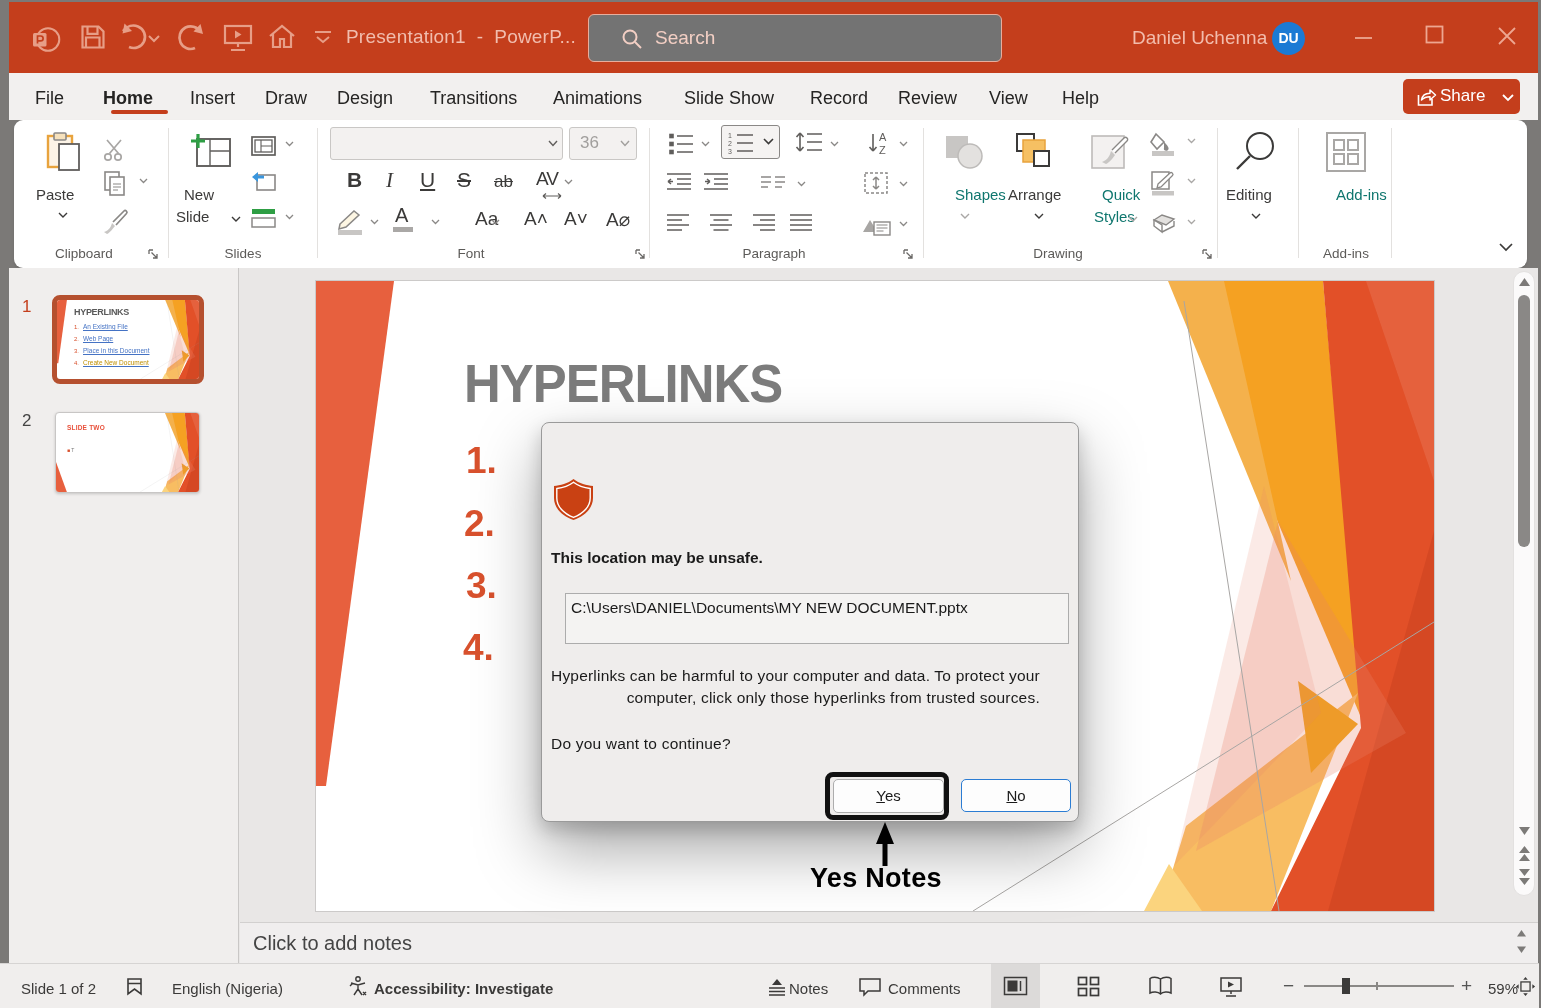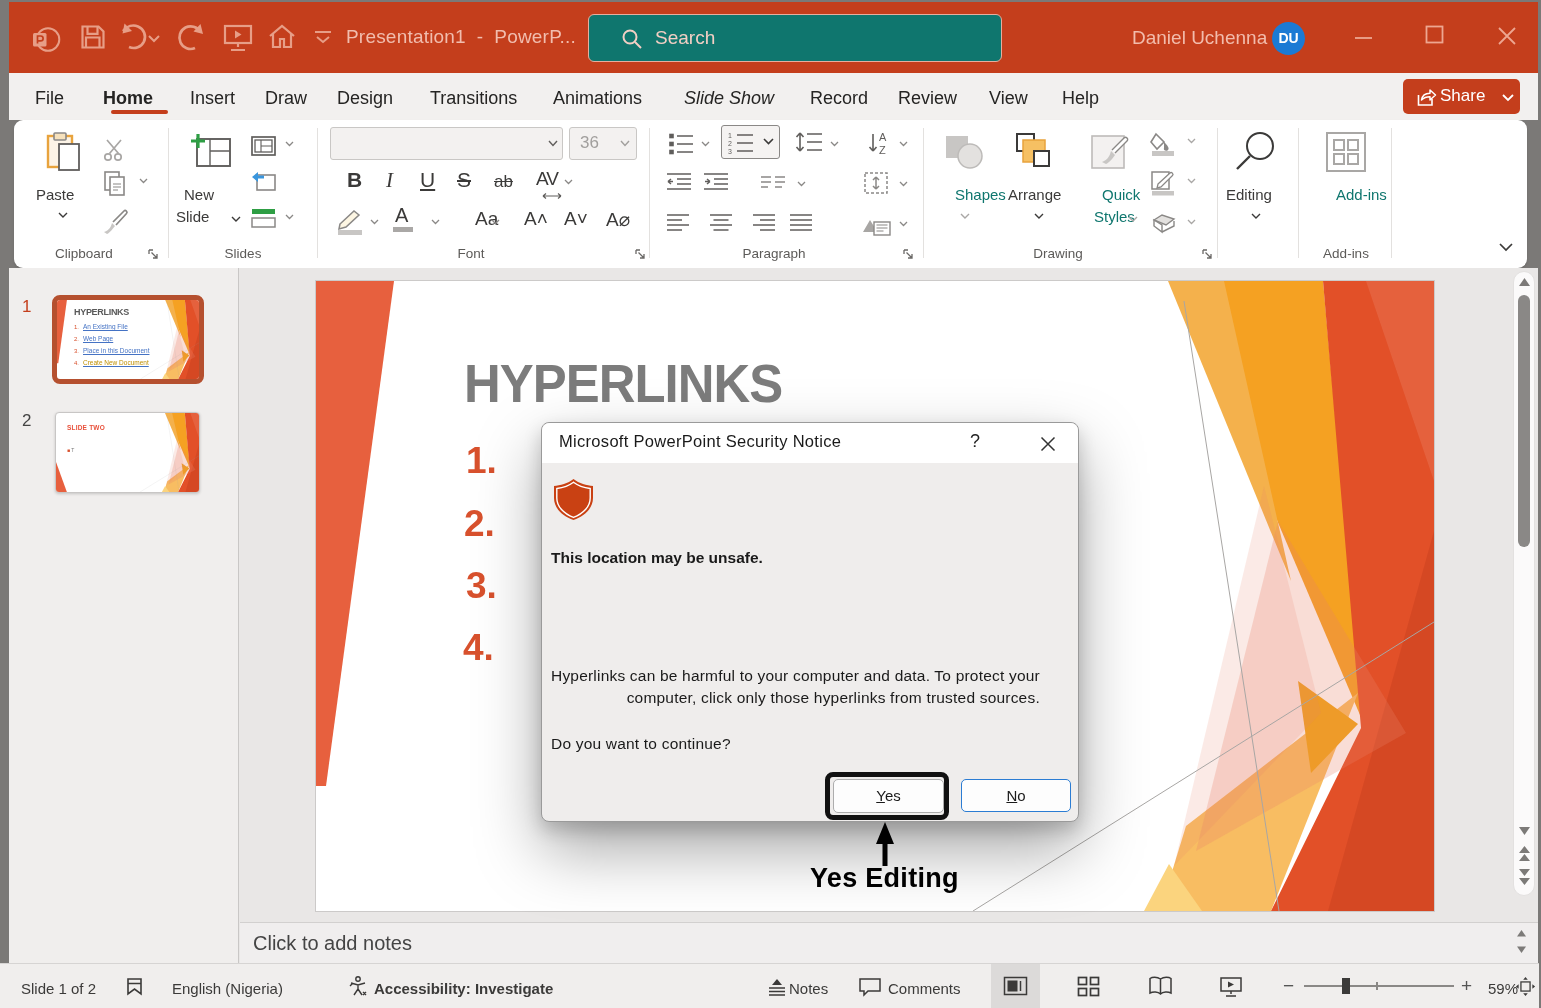--- a/index.html
+++ b/index.html
@@ -4,21 +4,21 @@
 <style>
 * { margin:0; padding:0; box-sizing:border-box; }
 html,body { width:1541px; height:1008px; overflow:hidden; font-family:"Liberation Sans",sans-serif; }
 body { background:#7b7977; position:relative; }
 .abs { position:absolute; }
 
 
 #titlebar { left:9px; top:2px; width:1529px; height:71px; background:#c43e1c; }
 .tbico { position:absolute; top:0; }
 #doctitle { position:absolute; left:337px; top:24px; color:#f1bdae; font-size:19px; letter-spacing:0.2px; }
-#searchbox { position:absolute; left:579px; top:12px; width:414px; height:48px; background:#0f766e; border:1px solid #e7ae9e; border-radius:6px; }
+#searchbox { position:absolute; left:579px; top:12px; width:414px; height:48px; background:#737373; border:1px solid #e7ae9e; border-radius:6px; }
 #searchbox .mag { position:absolute; left:32px; top:13px; }
 #searchbox .stxt { position:absolute; left:66px; top:12px; font-size:19px; color:#f3cfc4; }
 #username { position:absolute; left:1123px; top:25px; color:#f2bcac; font-size:19px; }
 #avatar { position:absolute; left:1263px; top:20px; width:33px; height:33px; border-radius:50%; background:#1b7ad4; color:#fff; font-size:14px; font-weight:bold; text-align:center; line-height:33px; }
 
 
 #menubar { left:9px; top:73px; width:1529px; height:47px; background:#f2f0ef; }
 .mtab { position:absolute; top:15px; font-size:18px; color:#252423; }
 #sharebtn { position:absolute; left:1394px; top:6px; width:117px; height:35px; background:#c43e1c; border-radius:5px; color:#fff; font-size:17px; }
 #sharebtn span { position:absolute; left:37px; top:7px; }
@@ -143,21 +143,21 @@
   </svg>
 </div>
 <div class="abs" id="menubar">
   <span class="mtab" style="left:26px;">File</span>
   <span class="mtab" style="left:94px; font-weight:bold; color:#c43e1c0; color:#252423;">Home</span>
   <span class="mtab" style="left:181px;">Insert</span>
   <span class="mtab" style="left:256px;">Draw</span>
   <span class="mtab" style="left:328px;">Design</span>
   <span class="mtab" style="left:421px;">Transitions</span>
   <span class="mtab" style="left:544px;">Animations</span>
-  <span class="mtab" style="left:675px;font-style:italic;">Slide Show</span>
+  <span class="mtab" style="left:675px;">Slide Show</span>
   <span class="mtab" style="left:801px;">Record</span>
   <span class="mtab" style="left:889px;">Review</span>
   <span class="mtab" style="left:980px;">View</span>
   <span class="mtab" style="left:1053px;">Help</span>
   <div style="position:absolute; left:102px; top:37px; width:57px; height:3.5px; background:#c43e1c; border-radius:2px;"></div>
   <div id="sharebtn">
     <svg style="left:12px; top:7px;" width="22" height="21" viewBox="0 0 22 21">
       <path d="M3.5 9 v10 h13.5 v-6" fill="none" stroke="#fff" stroke-width="1.6"></path>
       <path d="M6.5 14 c0.7-4.5 4-6.8 8.5-6.8 V4 l5.5 5 l-5.5 5 v-3.2 c-3.5 0 -6.5 1.2 -8.5 3.2 z" fill="none" stroke="#fff" stroke-width="1.5" stroke-linejoin="round"></path>
     </svg>
@@ -539,35 +539,31 @@
   <div style="position:absolute; left:1376px; top:18px; width:2px; height:8px; background:#8a8886;"></div>
   <span class="sbitem" style="left:1461px; top:11px; font-size:19px; color:#555;">+</span>
   <span class="sbitem" style="left:1488px;">59%</span>
   <svg class="sbitem" style="left:1515px; top:12px;" width="21" height="21" viewBox="0 0 23 23" stroke="#3b3a39" fill="none" stroke-width="1.4">
     <rect x="6.5" y="6.5" width="10" height="10"></rect>
     <path d="M11.5 1 l2.5 3 h-5 z M11.5 22 l2.5-3 h-5 z M1 11.5 l3-2.5 v5 z M22 11.5 l-3-2.5 v5 z" fill="#3b3a39" stroke="none"></path>
   </svg>
 </div>
 
 <div class="abs" id="dialog">
-  <div id="dlgtitle">
-    <span class="t">Microsoft PowerPoint Security Notice</span>
-    <span class="q">?</span>
-    <svg style="position:absolute; left:498px; top:13px;" width="16" height="16" viewBox="0 0 16 16">
-        <path d="M1.5 1.5 L14.5 14.5 M14.5 1.5 L1.5 14.5" stroke="#333" stroke-width="1.5"></path>
-      </svg>
-  </div>
   <svg style="position:absolute; left:11px; top:55px;" width="41" height="43" viewBox="0 0 41 43">
     <path d="M20.5 1 C15 5.5 7 7.5 1 8 v12 c0 10 8 18 19.5 22 C32 38 40 30 40 20 V8 C34 7.5 26 5.5 20.5 1 z" fill="#c94113"></path>
     <path d="M20.5 4.2 C15.5 8 9 9.8 3.8 10.5 v9.5 c0 8.6 7 15.8 16.7 19.4 C30.2 35.8 37.2 28.6 37.2 20 v-9.5 C32 9.8 25.5 8 20.5 4.2 z" fill="none" stroke="#fff" stroke-width="1.4"></path>
   </svg>
   <div class="dlgbold" style="left:9px; top:126px;">This location may be unsafe.</div>
+  <div id="pathbox">
+      <span>C:\Users\DANIEL\Documents\MY NEW DOCUMENT.pptx</span>
+    </div>
   <div class="dlgtext" style="left:9px; top:242px; line-height:22px;">Hyperlinks can be harmful to your computer and data. To protect your<br>computer, click only those hyperlinks from trusted sources.</div>
   <div class="dlgtext" style="left:9px; top:312px;">Do you want to continue?</div>
   <div id="yeswrap"></div>
   <div id="yesbtn"><u>Y</u>es</div>
   <div id="nobtn"><u>N</u>o</div>
 </div>
 <svg class="abs" style="left:872px; top:822px;" width="26" height="44" viewBox="0 0 26 44">
   <path d="M13 0 L22 22 H4 z" fill="#000"></path>
   <rect x="10.5" y="20" width="5" height="24" fill="#000"></rect>
 </svg>
-<div class="abs" id="yeslabel">Yes Editing</div>
+<div class="abs" id="yeslabel">Yes Notes</div>
 
 </body></html>

